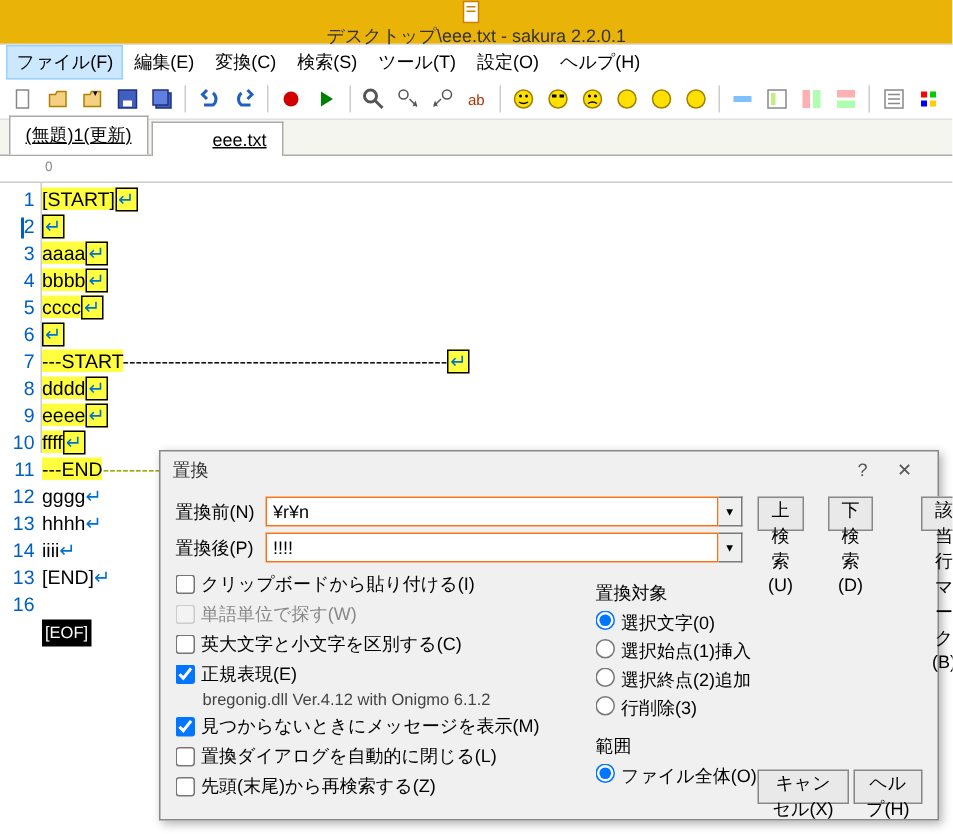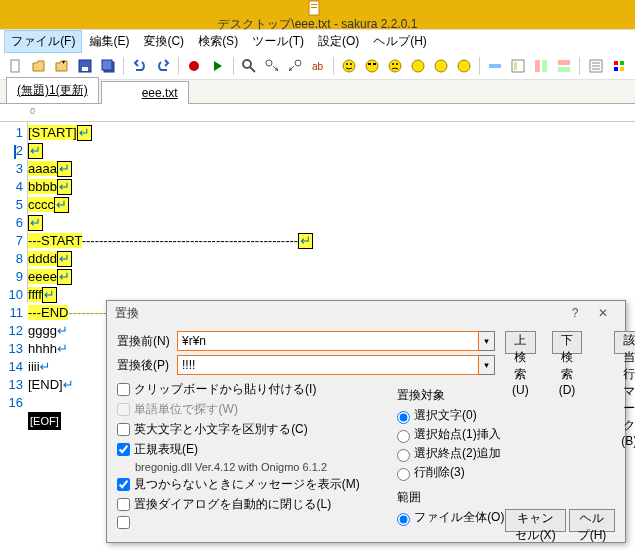--- a/index.html
+++ b/index.html
@@ -41,21 +41,21 @@
 .row input[type=text] { flex: 1; height: 20px; border: 1px solid #f97316; background: #fff; padding: 0 4px; font-size: 12px; }
 .row .dd { width: 16px; height: 20px; border: 1px solid #7a7a7a; border-left: none; background: #efefef; text-align: center; line-height: 18px; font-size: 9px; }
 .btn { height: 23px; border: 1px solid #888; background: #e9e9e9; font-size: 12px; padding: 0 6px; }
 .checks { margin-top: 6px; }
 .chk { display: flex; align-items: center; font-size: 12px; margin-bottom: 3px; }
 .chk input { margin-right: 4px; }
 .chk.disabled { color: #888; }
 .chk .indent { margin-left: 18px; font-size: 11px; color: #444; }
 .radios { font-size: 12px; }
 .radios .grplabel { margin-bottom: 3px; }
-.radios label { display: flex; align-items: flex-end; margin-bottom: 2px; }
+.radios label { display: flex; align-items: flex-start; margin-bottom: 2px; }
 .radios input { margin-right: 4px; }
 .bottom-right { display:flex; flex-direction:row; gap:3px; }
 </style>
 </head>
 <body>
 
 <div class="titlebar">
   <span class="icon">
     <svg viewBox="0 0 16 16">
         <rect x="2" y="1" width="10" height="14" fill="#fff" stroke="#d08000"></rect>
@@ -328,20 +328,21 @@
         <label class="chk">
             <input type="checkbox" checked="" style="">
             <span>見つからないときにメッセージを表示(M)</span>
           </label>
         <label class="chk">
             <input type="checkbox" style="">
             <span>置換ダイアログを自動的に閉じる(L)</span>
           </label>
         <label class="chk">
             <input type="checkbox" style="">
+            <span>先頭(末尾)から再検索する(Z)</span>
           </label>
       </div>
     </div>
     <div class="buttons">
       <button class="btn">上検索(U)</button>
       <button class="btn">下検索(D)</button>
       <div style="height:6px"></div>
       <button class="btn">該当行マーク(B)</button>
       <button class="btn">置換(R)</button>
       <button class="btn">すべて置換(A)</button>

